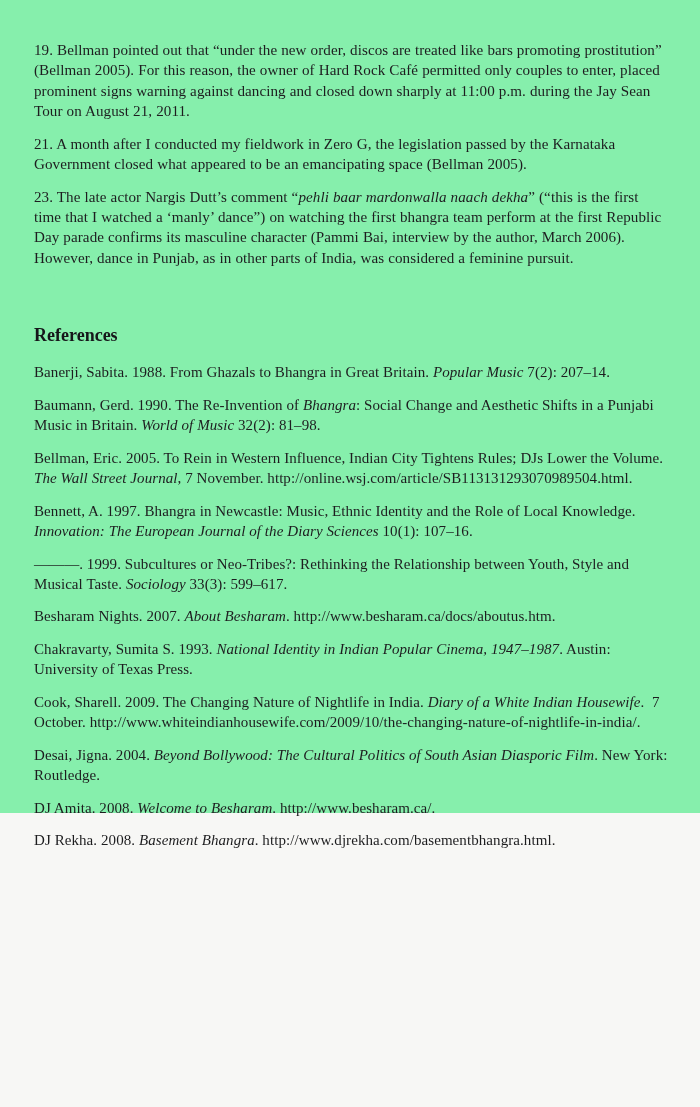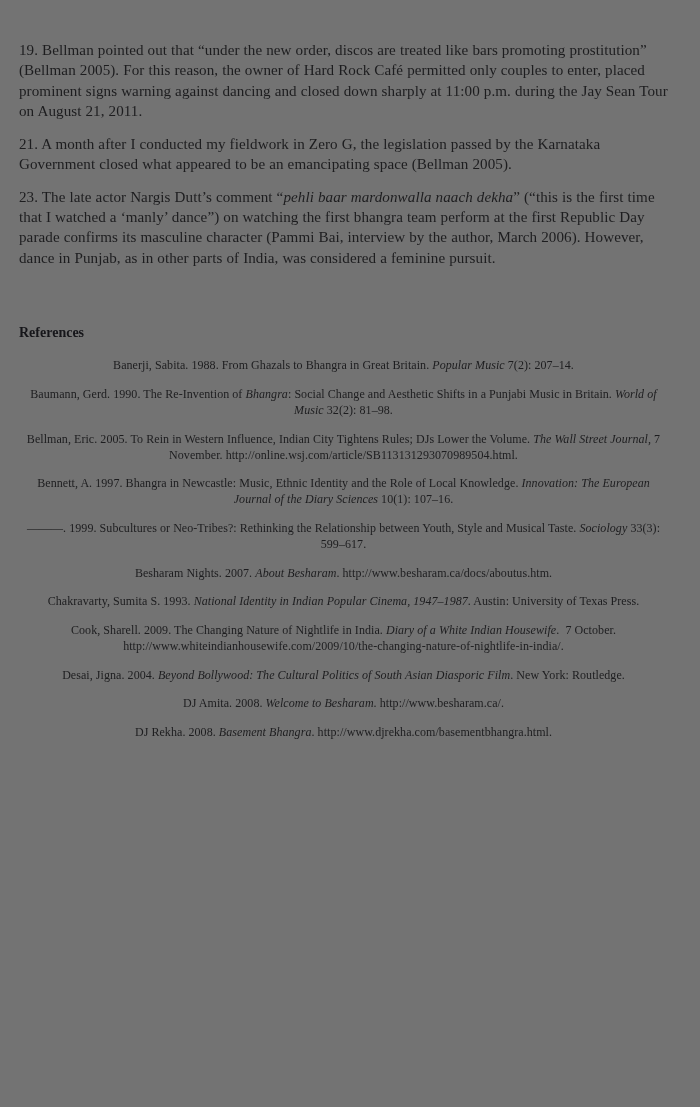--- a/index.html
+++ b/index.html
@@ -10,53 +10,53 @@
     width: 700px;
     height: 1107px;
     background: #f7f7f5;
     font-family: "Liberation Serif", "DejaVu Serif", serif;
     color: #1d1d1f;
     overflow: hidden;
   }
   .page {
     box-sizing: border-box;
     width: 700px;
-    height: 1107px;
-    padding: 40px 32px 0 19px;
-    background: #737373;
+    height: 813px;
+    padding: 40px 32px 0 34px;
+    background: #86efac;
   }
   .notes-section {
     margin: 0;
   }
   .note {
     font-size: 15.1px;
     line-height: 1.345;
     text-align: left;
     margin: 0 0 12.5px 0;
     letter-spacing: 0.005em;
     word-spacing: 0.01em;
     color: #1d1d1f;
   }
   .note:last-child {
     margin-bottom: 0;
   }
   .references-heading {
-    font-size: 14px;
+    font-size: 18px;
     font-weight: bold;
     margin: 0 0 15px 0;
     line-height: 1.3;
     color: #16161a;
   }
   .references-section {
     margin-top: 56px;
   }
   .reference {
-    font-size: 12px;
+    font-size: 15px;
     line-height: 1.345;
-    text-align: center;
+    text-align: left;
     margin: 0 0 12.5px 0;
     letter-spacing: 0.005em;
     color: #1d1d1f;
   }
   .reference:last-child {
     margin-bottom: 7px;
   }
   i, .it {
     font-style: italic;
   }

